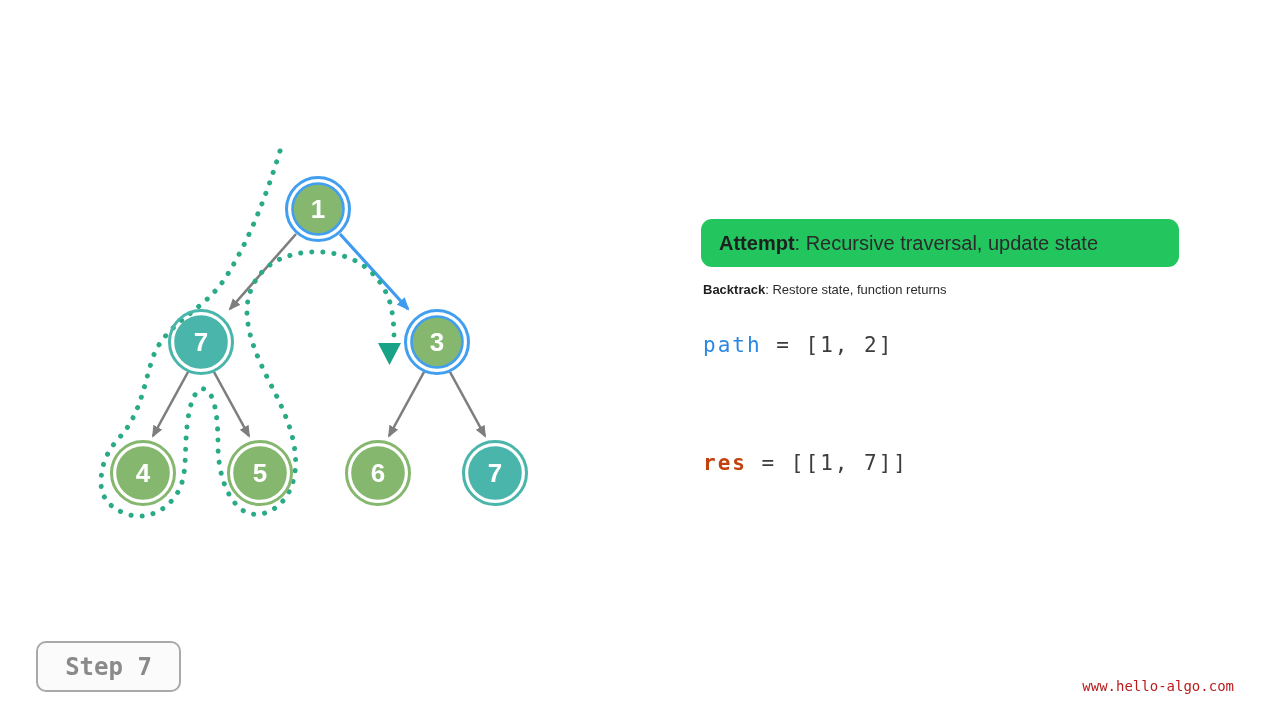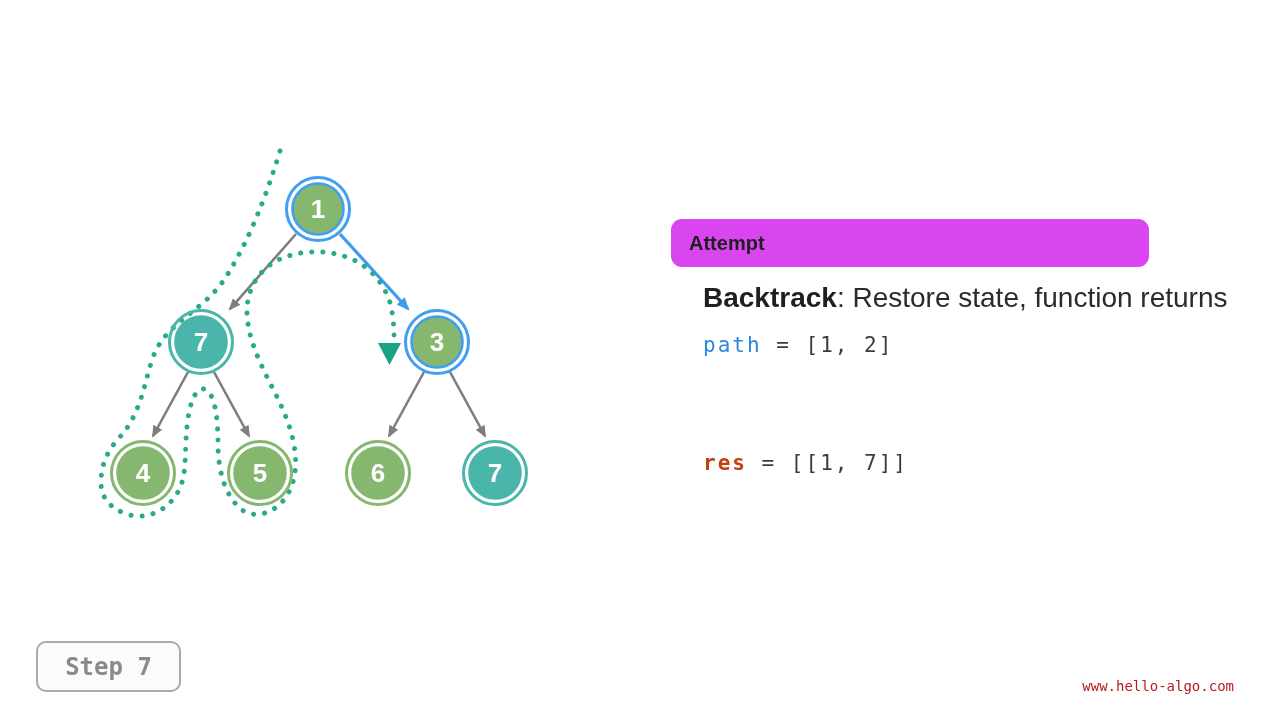--- a/index.html
+++ b/index.html
@@ -37,34 +37,34 @@
     fill: #ffffff;
     font-family: "Liberation Sans", sans-serif;
     font-size: 26px;
     font-weight: bold;
     text-anchor: middle;
   }
 
   
   .attempt-pill {
     position: absolute;
-    left: 671px; top: 219px;
+    left: 701px; top: 219px;
     width: 478px; height: 48px;
-    background: #d946ef;
+    background: #22c55e;
     border-radius: 11px;
     display: flex; align-items: center;
     padding-left: 18px;
     font-size: 20px;
     color: #2b2b2b;
     white-space: pre;
   }
   .backtrack-line {
     position: absolute;
     left: 703px; top: 282px;
-    font-size: 28px;
+    font-size: 13px;
     color: #2b2b2b;
     white-space: pre;
   }
   .bold-label { font-weight: bold; color: #1f1f1f; }
 
   .code-line {
     position: absolute;
     font-family: "DejaVu Sans Mono", monospace;
     font-size: 21px;
     color: #3c3c3c;
@@ -178,21 +178,21 @@
     <text class="node-label" x="378" y="482">6</text>
   </g>
 
   <g>
     <circle class="node-inner node-fill-teal ring-teal" cx="495" cy="473" r="25.5"></circle>
     <circle class="node-outer ring-teal" cx="495" cy="473" r="31.5"></circle>
     <text class="node-label" x="495" y="482">7</text>
   </g>
 </svg>
 
-<div class="attempt-pill"><span class="bold-label">Attempt</span></div>
+<div class="attempt-pill"><span class="bold-label">Attempt</span><span>: Recursive traversal, update state</span></div>
 
 <div class="backtrack-line"><span class="bold-label">Backtrack</span><span>: Restore state, function returns</span></div>
 
 <div class="code-line path-line"><span class="var-path">path</span><span> = [1, 2]</span></div>
 
 <div class="code-line res-line"><span class="var-res">res</span><span> = [[1, 7]]</span></div>
 
 <div class="step-badge">
   <span>Step 7</span>
 </div>

